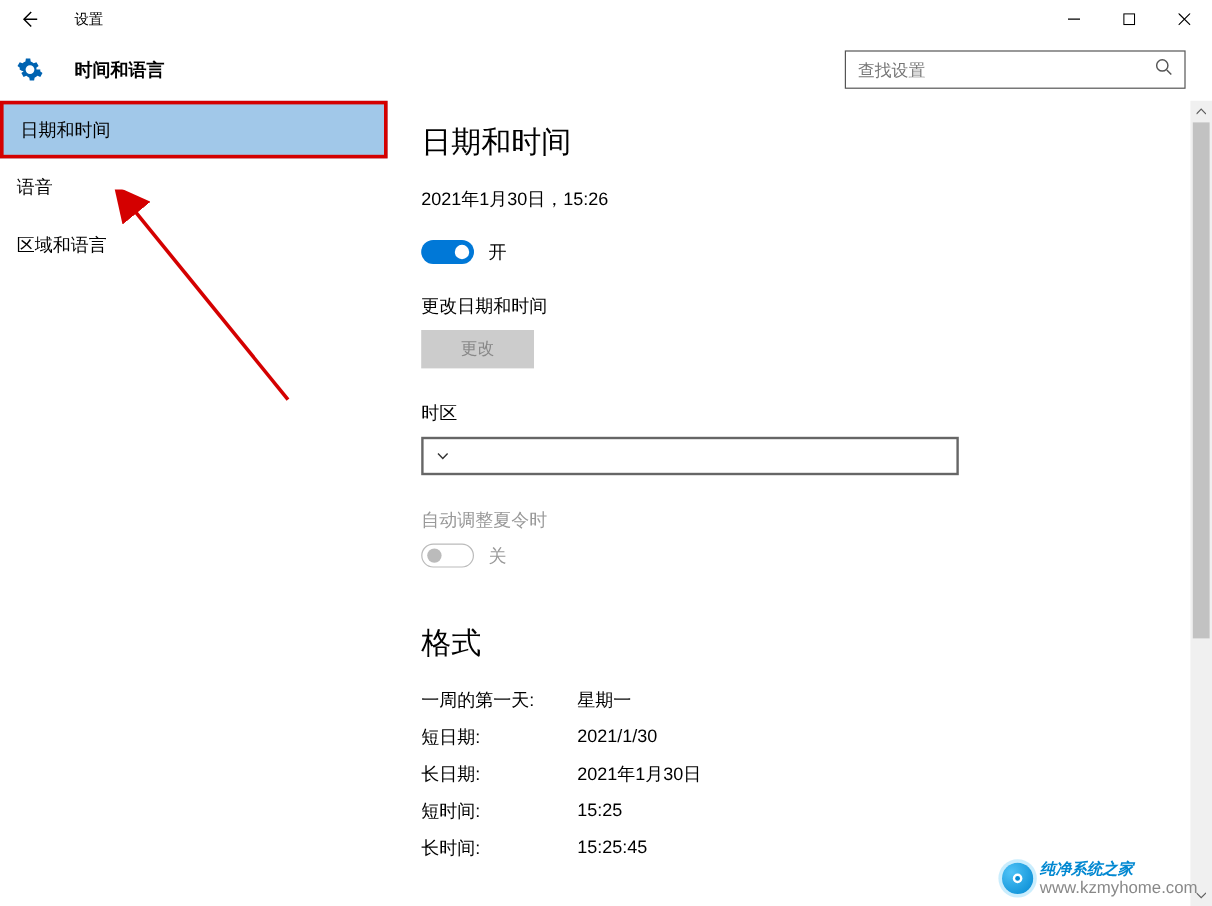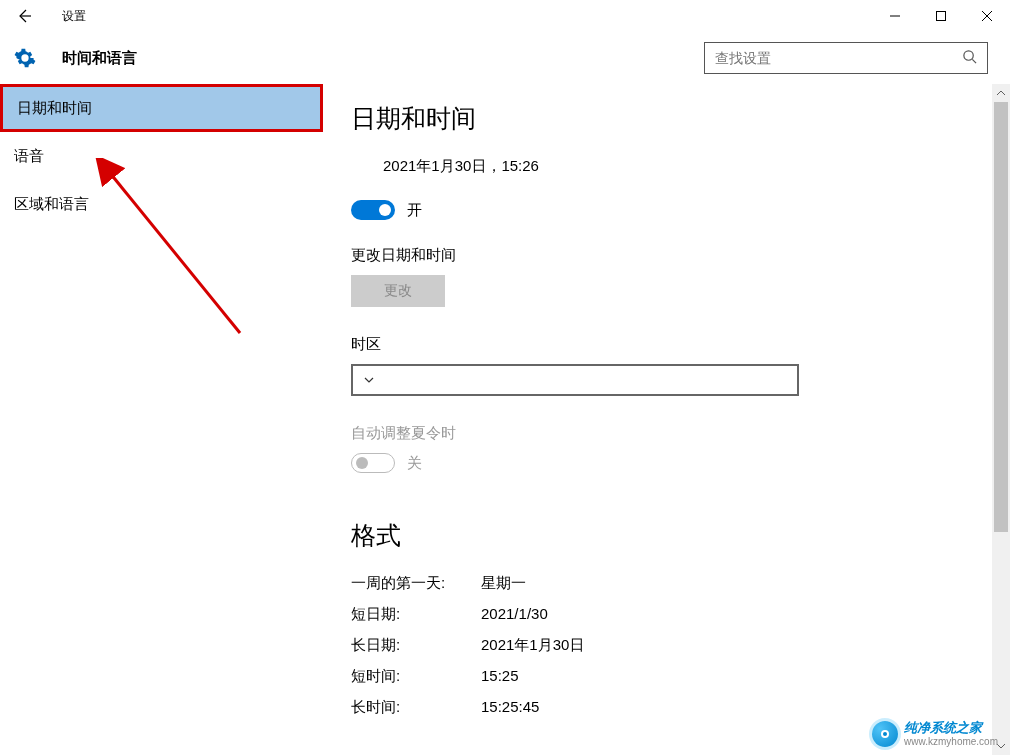--- a/index.html
+++ b/index.html
@@ -16,21 +16,21 @@
   .header-title { font-size: 15px; font-weight: 600; color: #000; }
   .search-box { position: absolute; right: 22px; top: 10px; width: 284px; height: 32px; border: 1px solid #555; display: flex; align-items: center; background: #fff; }
   .search-box input { border: none; outline: none; flex: 1; padding: 0 10px; font-size: 14px; background: transparent; }
   .search-icon { padding: 0 10px; color: #666; }
   .content { display: flex; height: calc(755px - 84px); }
   .sidebar { width: 323px; padding-top: 0; }
   .nav-item { height: 48px; display: flex; align-items: center; padding-left: 14px; font-size: 15px; color: #000; cursor: pointer; }
   .nav-item.selected { background: #a1c8e9; border: 3px solid #d40000; box-sizing: border-box; }
   .main { flex: 1; padding: 18px 28px 0 28px; overflow-y: auto; }
   .page-h1 { font-size: 25px; font-weight: 400; margin-bottom: 22px; }
-  .datetime-now { font-size: 15px; margin-bottom: 24px; margin-left: 32px; }
+  .datetime-now { font-size: 15px; margin-bottom: 24px; }
   .setting-label { font-size: 15px; margin-bottom: 10px; color: #000; }
   .setting-label.disabled { color: #999; }
   .toggle-row { display: flex; align-items: center; margin-bottom: 26px; }
   .toggle { width: 44px; height: 20px; border-radius: 10px; position: relative; cursor: pointer; margin-right: 12px; }
   .toggle.on { background: #0078d7; }
   .toggle.off { background: #fff; border: 1px solid #bbb; cursor: default; }
   .toggle .knob { width: 12px; height: 12px; border-radius: 50%; background: #fff; position: absolute; top: 4px; }
   .toggle.on .knob { right: 4px; }
   .toggle.off .knob { left: 4px; background: #bbb; top: 3px; }
   .toggle-text { font-size: 15px; }
@@ -44,21 +44,21 @@
   .arrow-annot { position: absolute; left: 95px; top: 158px; z-index: 5; pointer-events: none; }
   .scrollbar-track { position: absolute; right: 0; top: 84px; bottom: 0; width: 18px; background: #f0f0f0; }
   .scrollbar-thumb { position: absolute; left: 2px; right: 2px; top: 18px; height: 430px; background: #c2c2c2; }
   .scroll-arrow { position: absolute; left: 0; right: 0; height: 18px; display: flex; align-items: center; justify-content: center; color: #666; }
   .scroll-arrow.up { top: 0; }
   .scroll-arrow.down { bottom: 0; }
   .watermark { position: absolute; right: 12px; bottom: 8px; display: flex; align-items: center; gap: 6px; z-index: 10; }
   .wm-ico { width: 26px; height: 26px; border-radius: 50%; background: radial-gradient(circle at 30% 30%, #4fc3f7, #0288d1); display: flex; align-items: center; justify-content: center; box-shadow: 0 0 0 3px rgba(79,195,247,.3); }
   .wm-txt { display: flex; flex-direction: column; line-height: 1.1; }
   .wm-txt .t1 { font-size: 13px; color: #0288d1; font-style: italic; font-weight: bold; }
-  .wm-txt .t2 { font-size: 10px; color: #888; }
+  .wm-txt .t2 { font-size: 14px; color: #888; }
 </style>
 </head>
 <body>
 
 <div class="titlebar">
   <div class="back-btn">
     <svg viewBox="0 0 16 16">
         <path d="M10 2 L4 8 L10 14" stroke="#000" stroke-width="1.2" fill="none"></path>
         <path d="M4 8 H15" stroke="#000" stroke-width="1.2"></path>
       </svg>

